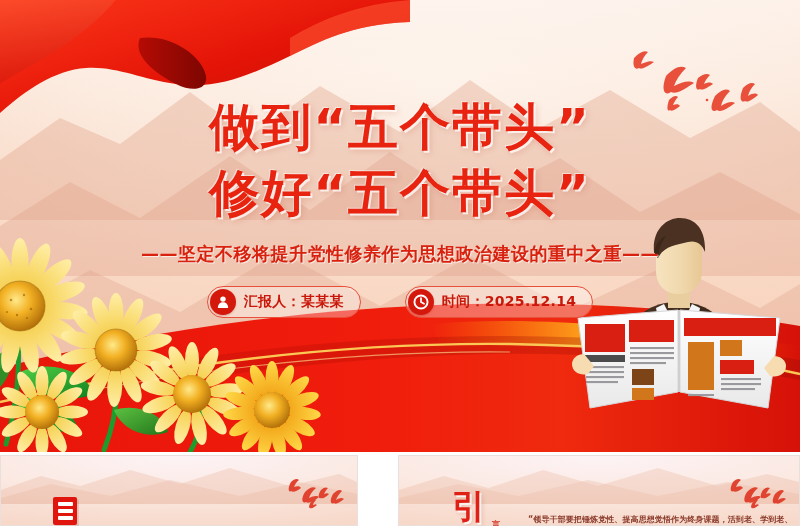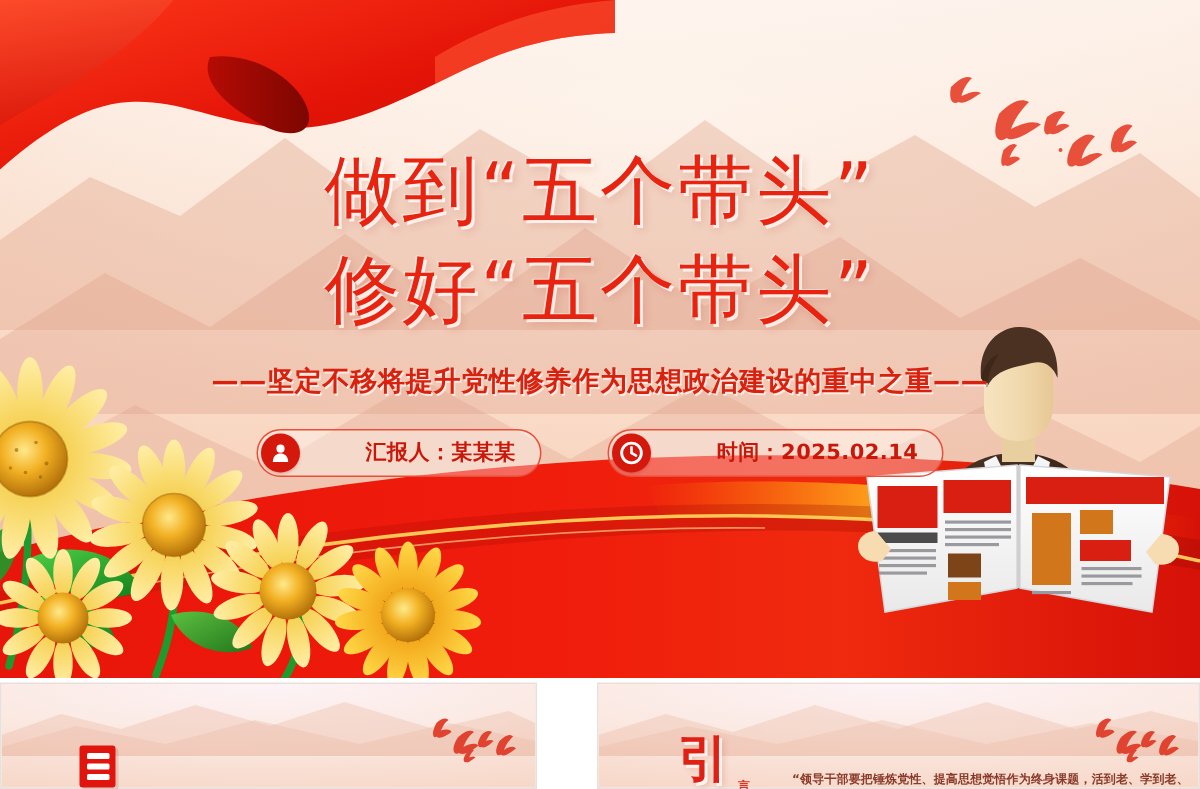--- a/index.html
+++ b/index.html
@@ -37,21 +37,21 @@
   .flowers svg{display:block;}
 
   
   .reader{position:absolute;right:6px;bottom:38px;width:230px;height:200px;}
   .reader svg{display:block;}
 
   
   .title-wrap{position:absolute;left:0;top:96px;width:800px;text-align:center;z-index:8;}
   .title-line{
     font-family:"DejaVu Sans","Liberation Sans",sans-serif;
-    font-weight:400;font-size:50px;line-height:62px;letter-spacing:2px;
+    font-weight:700;font-size:50px;line-height:62px;letter-spacing:2px;
     color:#e8230f;
     text-shadow: 2px 2px 0 rgba(255,255,255,.75), -1px -1px 0 rgba(255,255,255,.5), 3px 3px 6px rgba(180,40,10,.18);
     white-space:nowrap;
   }
   .title-line.second{margin-top:4px;}
 
   .subtitle{
     position:absolute;left:0;top:242px;width:800px;text-align:center;z-index:8;
     font-family:"DejaVu Sans","Liberation Sans",sans-serif;
     font-weight:700;font-size:18px;letter-spacing:.5px;color:#d8210f;
@@ -62,21 +62,21 @@
   
   .meta-row{position:absolute;left:0;top:286px;width:800px;z-index:9;
     display:flex;justify-content:center;align-items:center;gap:44px;}
   .pill{display:flex;align-items:center;height:30px;padding:0 16px 0 2px;
     border:1.4px solid #e8503a;border-radius:16px;background:rgba(255,255,255,.34);}
   .pill .ico{width:26px;height:26px;border-radius:50%;background:#d4180c;
     display:flex;align-items:center;justify-content:center;flex:0 0 26px;margin-right:8px;
     box-shadow:0 1px 2px rgba(150,20,10,.25);}
   .pill .ico svg{display:block;}
   .pill .txt{font-family:"DejaVu Sans","Liberation Sans",sans-serif;font-weight:700;
-    font-size:14px;color:#c9170a;white-space:nowrap;letter-spacing:.3px;margin-left:36px;}
+    font-size:14px;color:#c9170a;white-space:nowrap;letter-spacing:.3px;}
 
   
   .thumb{position:absolute;bottom:0;height:71px;overflow:hidden;
     background:radial-gradient(ellipse 130% 120% at 50% 0%, #fdf3f6 0%, #fbe9e2 45%, #f8ddd0 75%, #f6d5c4 100%);
     border:1px solid #e9dfdc;box-sizing:border-box;}
   .thumb-left{left:0;width:358px;}
   .thumb-right{left:398px;width:402px;}
   .thumb .mini-mtn{position:absolute;left:0;top:0;width:100%;height:48px;opacity:.55;}
   .thumb .mini-birds{position:absolute;right:10px;top:18px;width:66px;height:40px;}
 
@@ -429,21 +429,21 @@
         </span>
         <span class="txt">汇报人：某某某</span>
       </div>
       <div class="pill">
         <span class="ico">
           <svg viewBox="0 0 20 20" width="16" height="16">
             <circle cx="10" cy="10" r="8.2" fill="none" stroke="#fff" stroke-width="2.4"></circle>
             <path d="M10,5.2 L10,10 L13.8,12.2" fill="none" stroke="#fff" stroke-width="2.2" stroke-linecap="round"></path>
           </svg>
         </span>
-        <span class="txt">时间：2025.02.14</span>
+        <span class="txt">时间：2025.12.14</span>
       </div>
     </div>
 
   </div>
 
   <div class="thumb thumb-left">
     <div class="mini-mtn">
       <svg viewBox="0 0 358 48" preserveAspectRatio="none" width="100%" height="48">
         <path d="M0,34 L40,20 L80,30 L130,14 L180,28 L230,12 L290,30 L340,18 L358,26 L358,48 L0,48 Z" fill="#e6a98f" opacity=".5"></path>
         <path d="M0,42 L50,28 L110,40 L170,24 L240,40 L300,26 L358,38 L358,48 L0,48 Z" fill="#e09f86" opacity=".45"></path>

